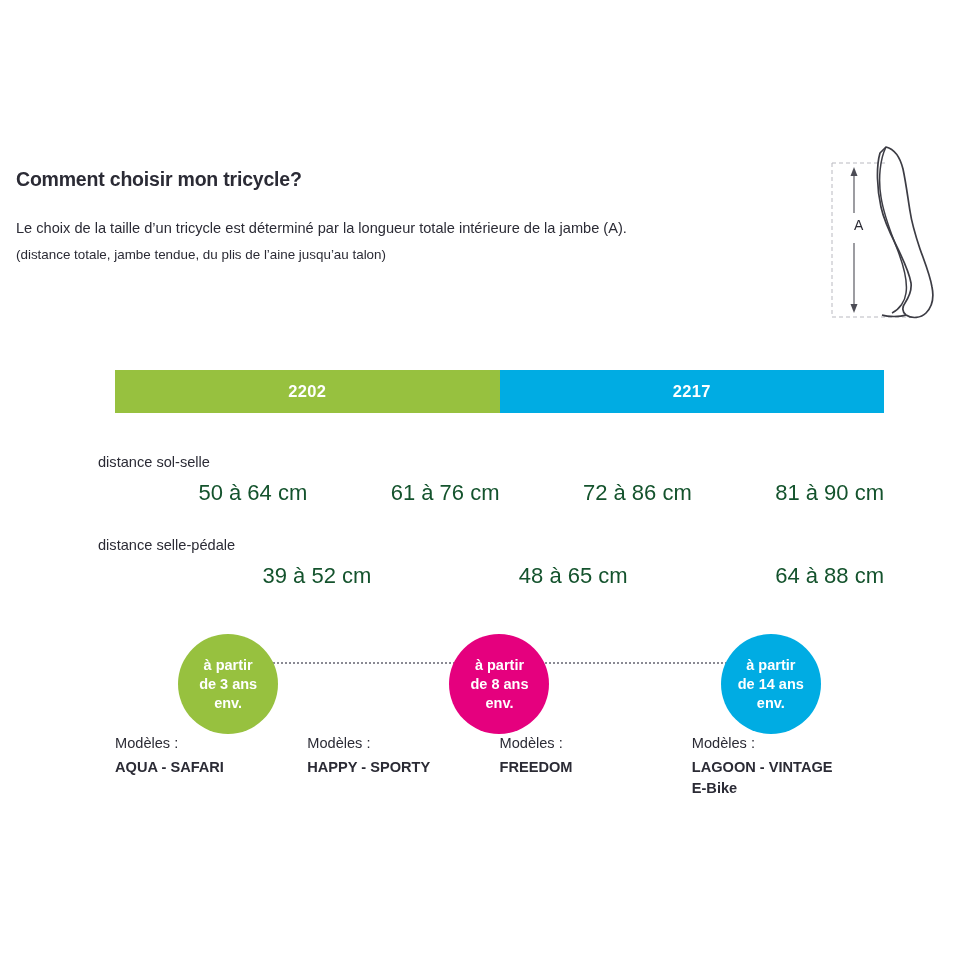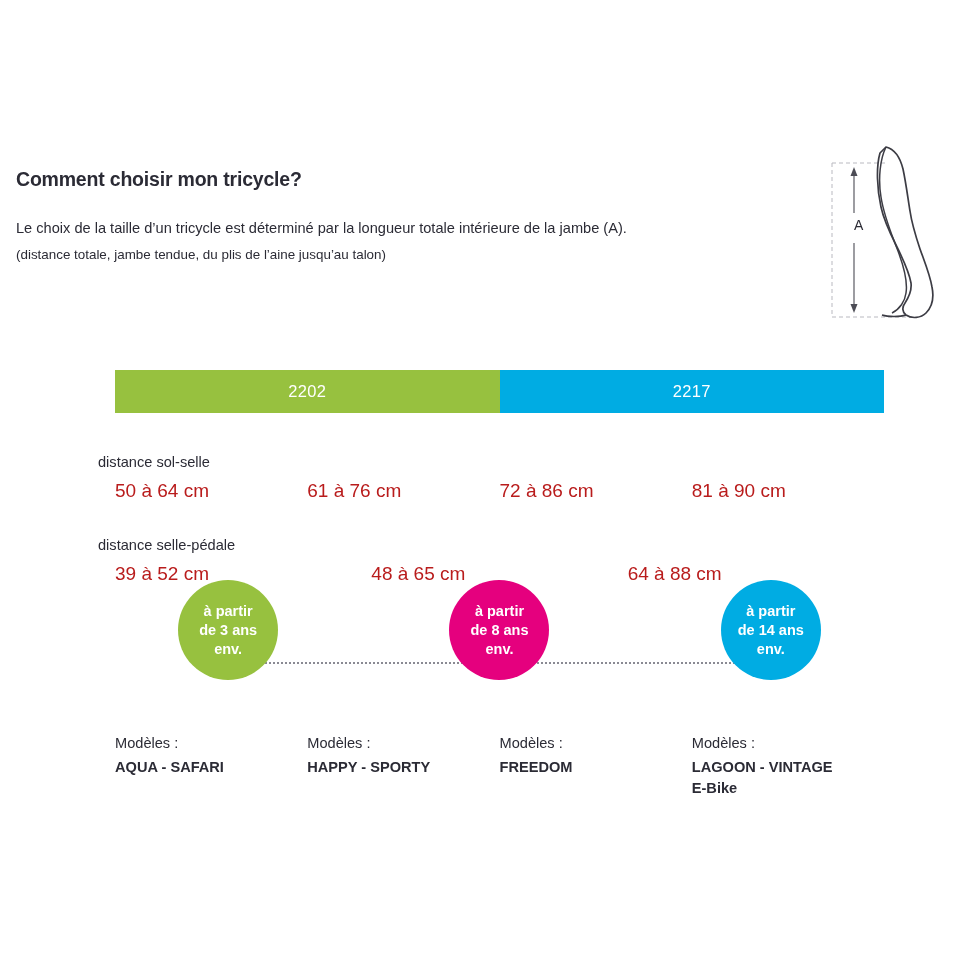--- a/index.html
+++ b/index.html
@@ -65,21 +65,21 @@
     height: 43px;
     display: flex;
   }
   .bar-cell {
     flex: 1 1 0;
     display: flex;
     align-items: center;
     justify-content: center;
     color: #ffffff;
     font-size: 16.5px;
-    font-weight: normal;
+    font-weight: bold;
     letter-spacing: 0.3px;
   }
 
   
   .row-label {
     position: absolute;
     left: 98px;
     font-size: 14.6px;
     color: #2b2b35;
   }
@@ -89,39 +89,39 @@
   .values {
     position: absolute;
     left: 115px;
     width: 769px;
     display: flex;
   }
   .values.v1 { top: 480px; }
   .values.v2 { top: 563px; }
   .value-cell {
     flex: 1 1 0;
-    text-align: left;
-    font-size: 19px;
-    color: #b91c1c;
+    text-align: right;
+    font-size: 22px;
+    color: #14532d;
   }
 
   
   .dots {
     position: absolute;
     left: 250px;
     top: 662px;
     width: 500px;
     border-top: 2px dotted #8a8a93;
   }
 
   
   .circles {
     position: absolute;
     left: 115px;
-    top: 580px;
+    top: 634px;
     width: 769px;
     display: flex;
     gap: 45px;
   }
   .circle-wrap {
     flex: 1 1 0;
     display: flex;
     justify-content: center;
   }
   .circle {

